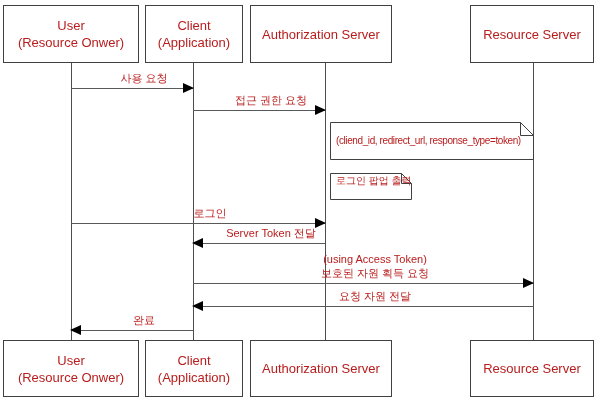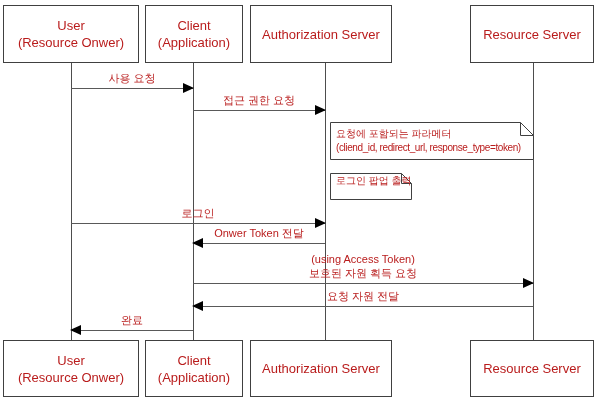--- a/index.html
+++ b/index.html
@@ -16,21 +16,21 @@
   
   .lifeline{position:absolute;width:1px;top:63px;height:277px;background:#4d4d4d;}
   
   .msg{position:absolute;height:0;}
   .msg .shaft{position:absolute;left:0;right:0;top:0;height:0;border-top:1px solid #595959;}
   .msg .head-right{position:absolute;right:-1px;top:-5px;width:0;height:0;
     border-left:11px solid #000;border-top:5px solid transparent;border-bottom:5px solid transparent;}
   .msg .head-left{position:absolute;left:-1px;top:-5px;width:0;height:0;
     border-right:11px solid #000;border-top:5px solid transparent;border-bottom:5px solid transparent;}
   .msg .lbl{position:absolute;left:0;bottom:3px;width:100%;text-align:center;
-    font-size:11px;line-height:14px;white-space:nowrap;}
+    font-size:11px;line-height:14px;white-space:nowrap;padding-left:12px;}
   
   .note{position:absolute;}
   .note svg{position:absolute;left:0;top:0;display:block;}
   .note .note-text{position:absolute;left:6px;top:0;height:100%;display:flex;
     flex-direction:column;justify-content:center;font-size:10px;line-height:14px;white-space:nowrap;}
   .note .note-text .sub{letter-spacing:-0.4px;}
 </style>
 </head>
 <body>
 
@@ -82,21 +82,20 @@
     <div class="shaft"></div>
     <div class="head-right"></div>
   </div>
 
   <div class="note" style="left:330px;top:122px;width:204px;height:38px;">
     <svg width="204" height="38" viewBox="0 0 204 38">
       <path d="M0.5,0.5 L190.5,0.5 L203.5,13.5 L203.5,37.5 L0.5,37.5 Z" fill="#ffffff" stroke="#404040"></path>
       <path d="M190.5,0.5 L190.5,13.5 L203.5,13.5" fill="none" stroke="#404040"></path>
     </svg>
     <div class="note-text">
-      <div>요청에 포함되는 파라메터</div>
       <div class="sub">(cliend_id, redirect_url, response_type=token)</div>
     </div>
   </div>
 
   <div class="note" style="left:330px;top:173px;width:82px;height:16px;">
     <svg width="82" height="27" viewBox="0 0 82 27">
       <path d="M0.5,0.5 L71.5,0.5 L81.5,10.5 L81.5,26.5 L0.5,26.5 Z" fill="#ffffff" stroke="#404040"></path>
       <path d="M71.5,0.5 L71.5,10.5 L81.5,10.5" fill="none" stroke="#404040"></path>
     </svg>
     <div class="note-text">
@@ -104,21 +103,21 @@
     </div>
   </div>
 
   <div class="msg" style="left:71px;top:223px;width:254px;">
     <div class="lbl">로그인</div>
     <div class="shaft"></div>
     <div class="head-right"></div>
   </div>
 
   <div class="msg" style="left:193px;top:243px;width:132px;">
-    <div class="lbl">Onwer Token 전달</div>
+    <div class="lbl">Server Token 전달</div>
     <div class="shaft"></div>
     <div class="head-left"></div>
   </div>
 
   <div class="msg" style="left:193px;top:283px;width:340px;">
     <div class="lbl">
       <div>(using Access Token)</div>
       <div>보호된 자원 획득 요청</div>
     </div>
     <div class="shaft"></div>

